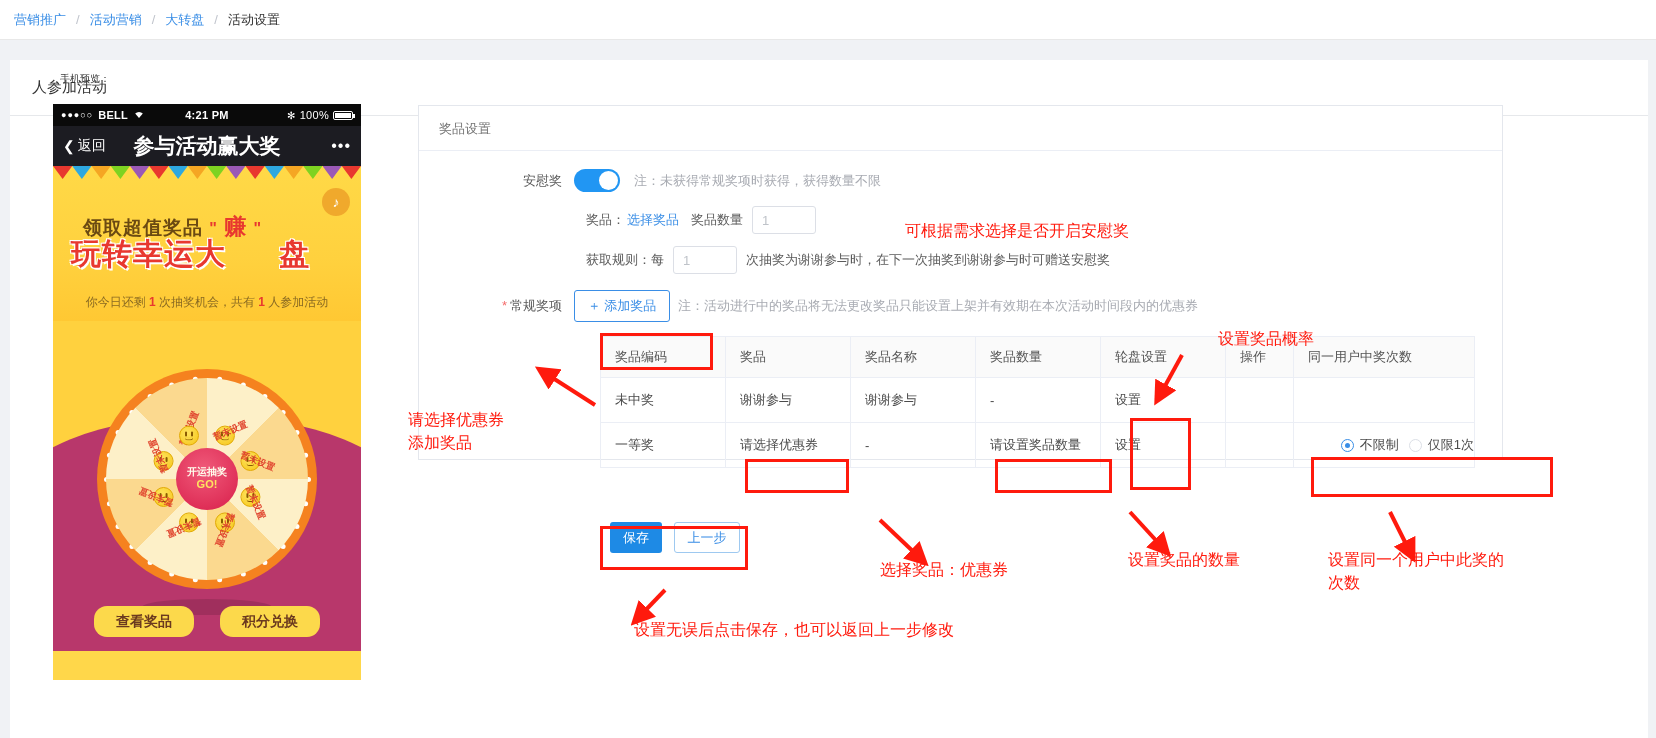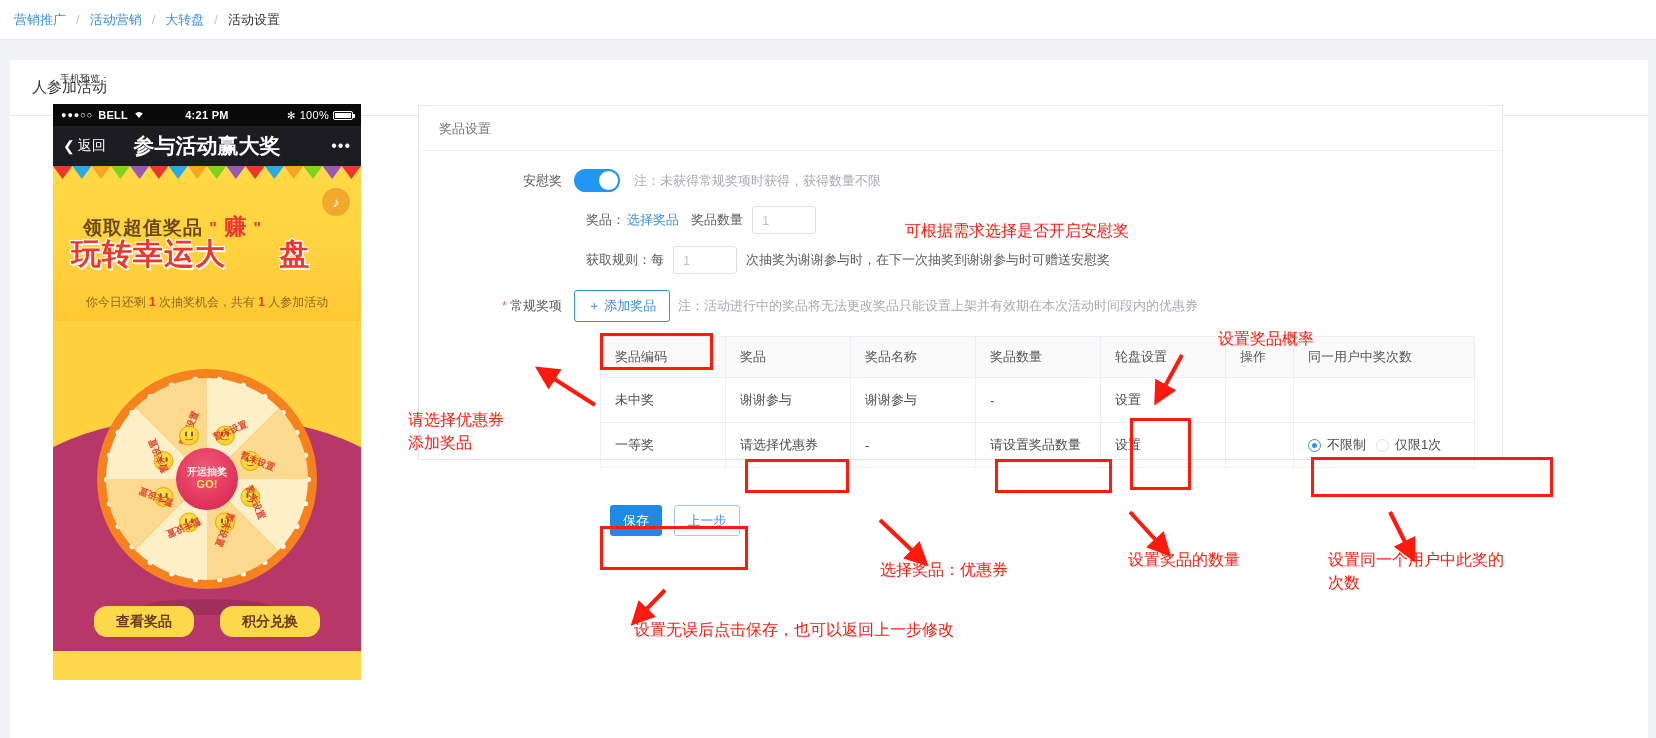--- a/index.html
+++ b/index.html
@@ -184,28 +184,28 @@
   .tbl th{
     background:#fafafa;font-weight:normal;color:#545454;font-size:13px;text-align:left;
     padding:11px 0 11px 14px;border-right:1px solid #ebeef5;border-bottom:1px solid #ebeef5;
   }
   .tbl td{
     font-size:13px;color:#4b4b4b;padding:13px 0 13px 14px;
     border-right:1px solid #ebeef5;border-bottom:1px solid #ebeef5;
   }
   .tbl tr td:last-child, .tbl tr th:last-child{ border-right:none; }
   .tbl tr:last-child td{ border-bottom:none; }
-  .radio-wrap{ display:flex;align-items:center;gap:10px;}
+  .radio-wrap{ display:flex;align-items:center;gap:10px;justify-content:flex-end;}
   .radio{ display:flex;align-items:center;gap:6px;font-size:13px;color:#4b4b4b;cursor:pointer;}
   .rd{ width:13px;height:13px;border-radius:50%;border:1px solid #dcdfe6;background:#fff;position:relative;}
   .rd.on{ border-color:#3a8ee6;}
   .rd.on:after{content:"";position:absolute;left:3px;top:3px;width:5px;height:5px;border-radius:50%;background:#3a8ee6;}
 
   
-  .foot{ position:absolute; left:610px; top:505px; display:flex; gap:12px; }
+  .foot{ position:absolute; left:610px; top:522px; display:flex; gap:12px; }
   .btn-pri{
     width:52px;height:31px;background:#1e8ae5;color:#fff;border-radius:3px;
     display:flex;align-items:center;justify-content:center;font-size:13px;cursor:pointer;
   }
   .btn-sec{
     width:66px;height:31px;background:#fff;color:#3a8ee6;border:1px solid #9ec9f0;border-radius:3px;
     display:flex;align-items:center;justify-content:center;font-size:13px;cursor:pointer;
   }
 
   

